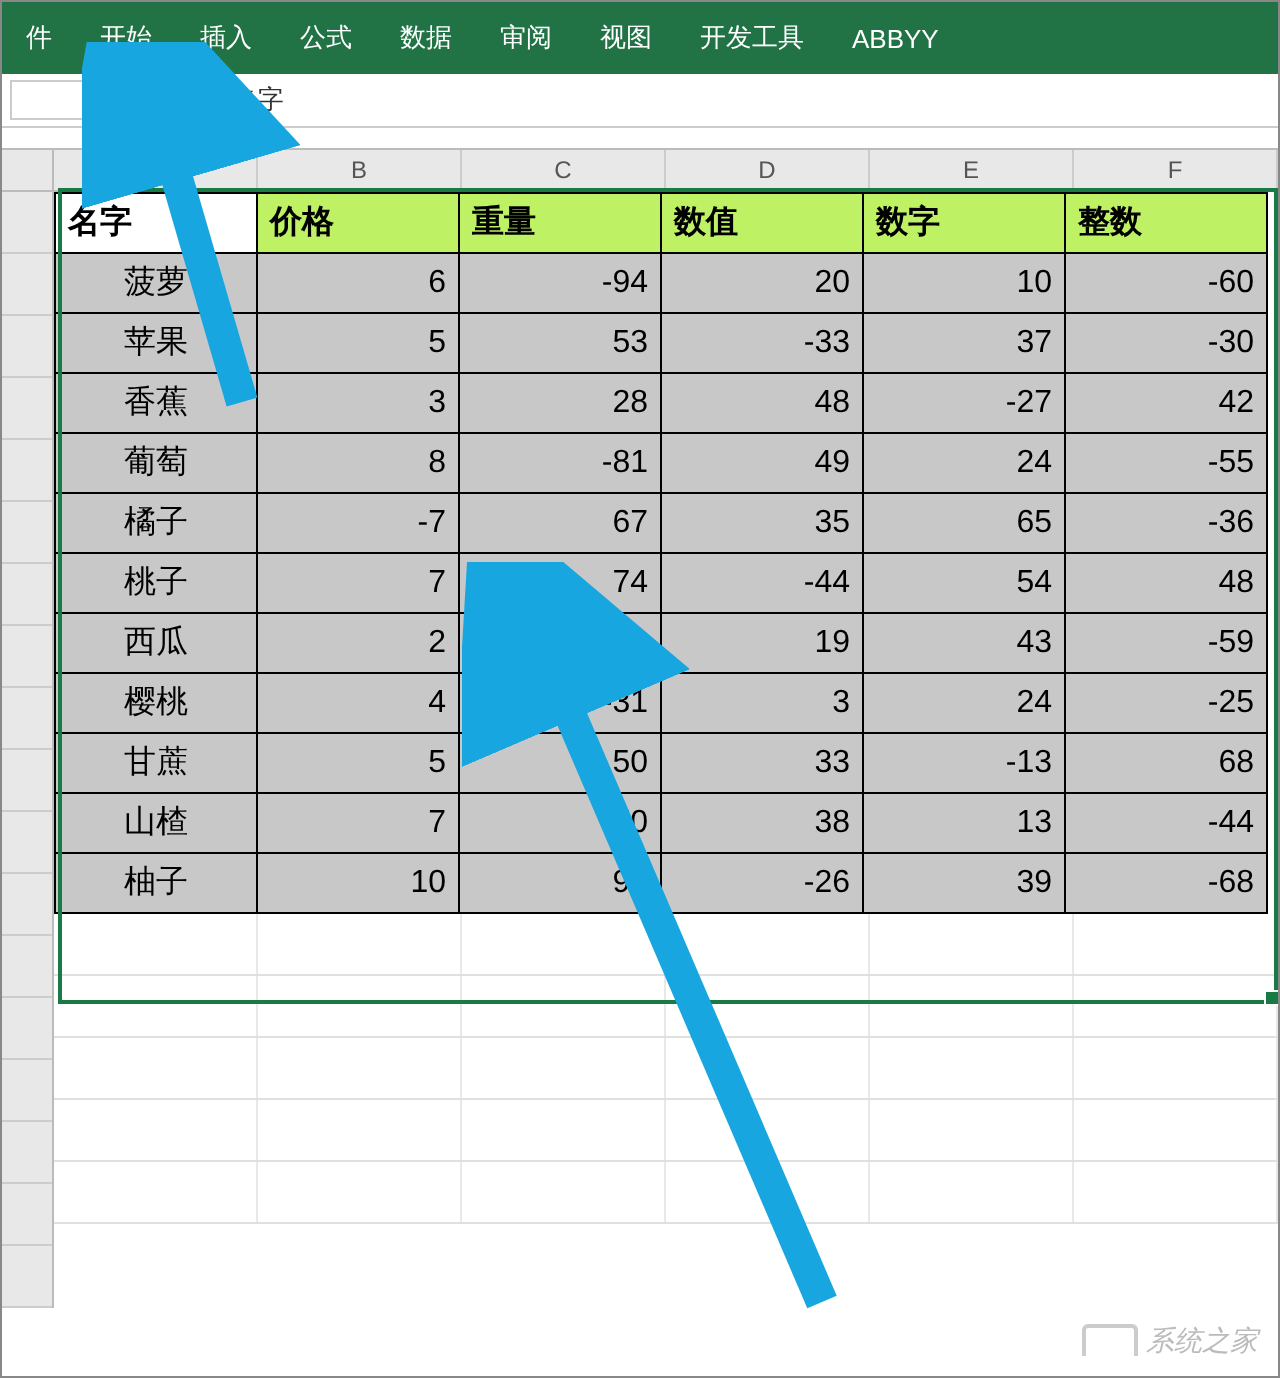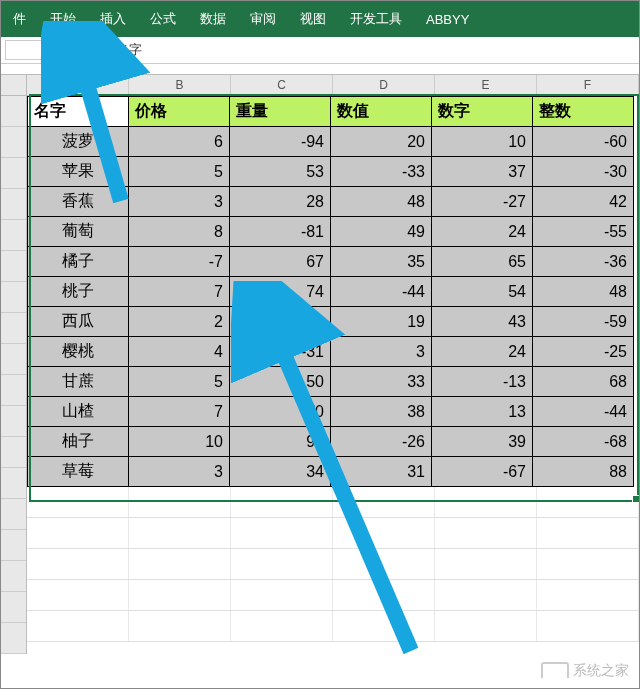--- a/index.html
+++ b/index.html
@@ -33,21 +33,21 @@
   table.data td.num{text-align:right;}
   
   table.data tr:first-child th:first-child{background:#fff;}
   
   .sel-outline{position:absolute;border:2px solid #1a7a45;pointer-events:none;}
   .fill-handle{position:absolute;width:6px;height:6px;background:#1a7a45;border:1px solid #fff;}
   .emptycells{flex:1}
   .emptycells .er{display:flex;height:30px;border-bottom:1px solid #e0e0e0;}
   .emptycells .er div{flex:0 0 101px;border-right:1px solid #e8e8e8;}
   
-  .wm{position:absolute;right:10px;bottom:8px;color:#bbb;font-size:14px;display:flex;align-items:flex-start;gap:4px;}
+  .wm{position:absolute;right:10px;bottom:8px;color:#bbb;font-size:14px;display:flex;align-items:flex-start;gap:4px;font-style:italic;}
   .wm-roof{width:24px;height:14px;border:2px solid #ccc;border-bottom:none;border-radius:3px 3px 0 0;}
   
   .arrow{position:absolute;pointer-events:none;}
 </style>
 </head>
 <body>
 
 <div class="wrap">
 
   <div class="ribbon" id="ribbon">
@@ -207,28 +207,20 @@
                 <td class="num">13</td>
                 <td class="num">-44</td>
               </tr>
               <tr>
                 <td class="txt">柚子</td>
                 <td class="num">10</td>
                 <td class="num">99</td>
                 <td class="num">-26</td>
                 <td class="num">39</td>
                 <td class="num">-68</td>
-              </tr>
-              <tr>
-                <td class="txt">草莓</td>
-                <td class="num">3</td>
-                <td class="num">34</td>
-                <td class="num">31</td>
-                <td class="num">-67</td>
-                <td class="num">88</td>
               </tr>
             </tbody>
         </table>
         <div class="emptycells" id="emptycells">
             <div class="er">
               <div></div>
               <div></div>
               <div></div>
               <div></div>
               <div></div>

